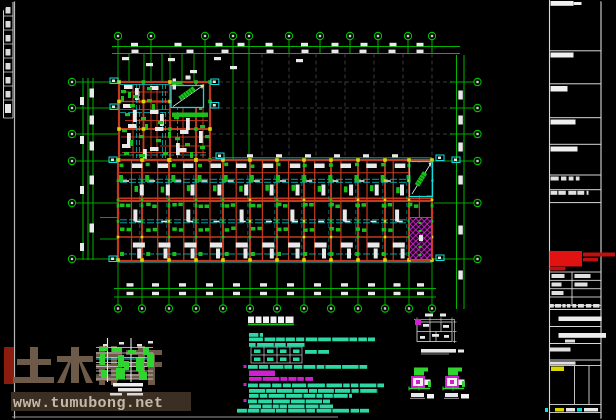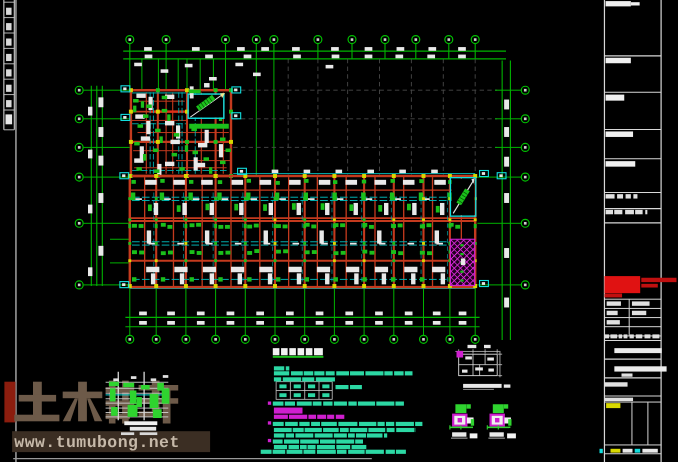--- a/index.html
+++ b/index.html
@@ -1,15 +1,15 @@
 <!DOCTYPE html>
 <html><head><meta charset="utf-8">
 <style>
 html,body{margin:0;padding:0;background:#000;}
-#sheet{position:relative;width:616px;height:420px;background:#000;overflow:hidden;}
+#sheet{position:relative;width:616px;height:420px;background:#000;overflow:hidden;border-radius:22px;}
 </style></head>
 <body>
 <div id="sheet">
 <svg width="616" height="420" viewBox="0 0 616 420">
 <defs>
 <pattern id="xh" width="4" height="4" patternUnits="userSpaceOnUse" patternTransform="rotate(45)">
 <rect width="4" height="4" fill="#20001e"></rect>
 <line x1="0" y1="0" x2="0" y2="4" stroke="#dc2adc" stroke-width="1.7"></line>
 <line x1="0" y1="0" x2="4" y2="0" stroke="#dc2adc" stroke-width="1.4"></line>
 </pattern>

